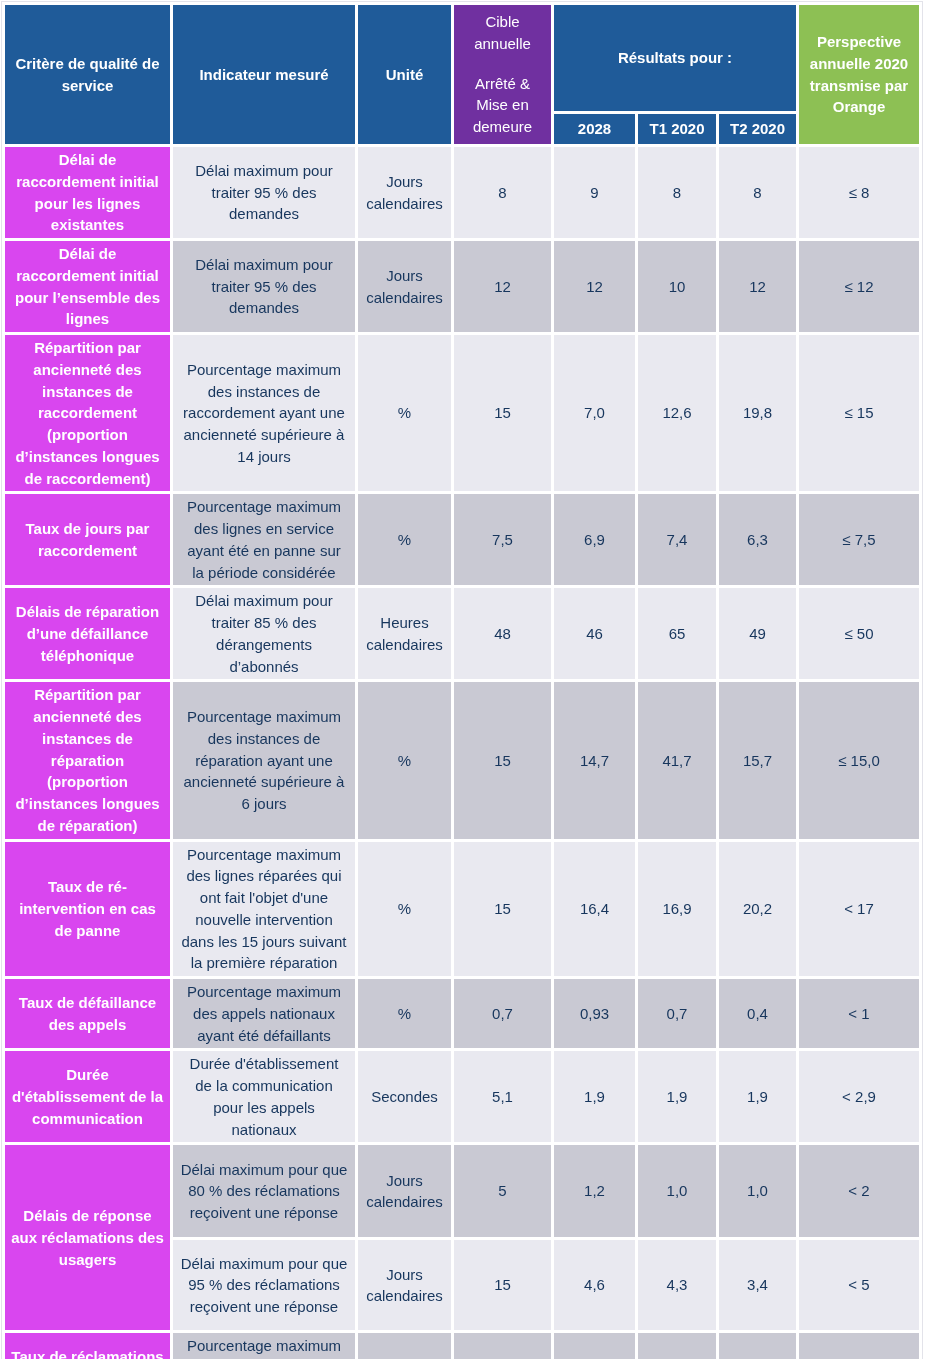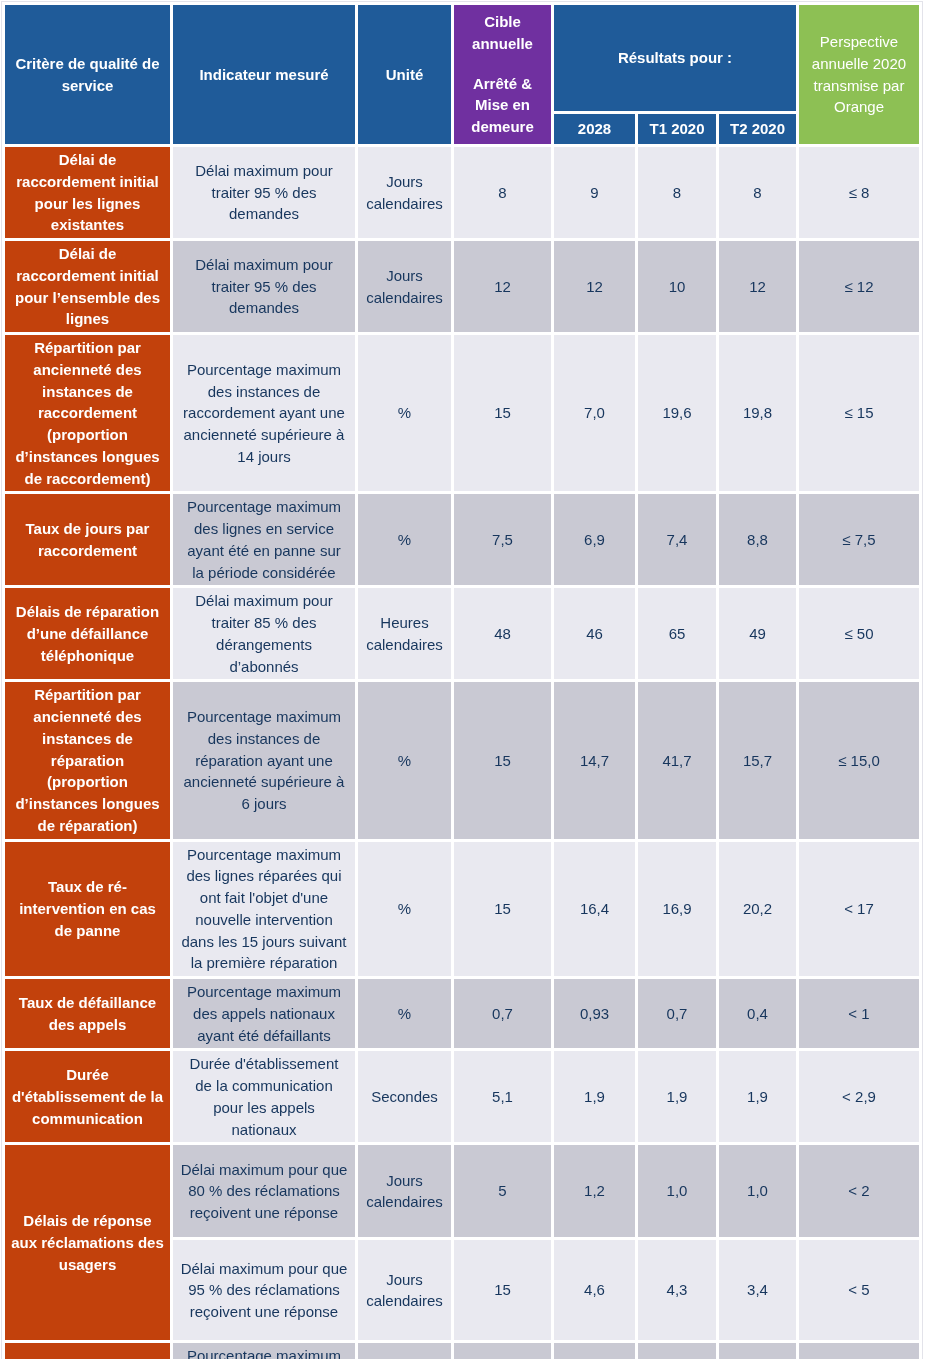--- a/index.html
+++ b/index.html
@@ -31,37 +31,37 @@
     background: #1F5B99;
     color: #ffffff;
     font-weight: bold;
     font-size: 15px;
     line-height: 1.45;
     padding: 2px 4px;
   }
   .hpurple {
     background: #7030A0;
     color: #ffffff;
-    font-weight: bold;
+    font-weight: normal;
     font-size: 15px;
     line-height: 1.45;
     padding: 2px 4px;
   }
   .hgreen {
     background: #8DC054;
     color: #ffffff;
-    font-weight: normal;
+    font-weight: bold;
     font-size: 15px;
     line-height: 1.45;
     padding: 2px 8px;
   }
   .hpurple .gap { height: 18px; }
   
   .crit {
-    background: #c2410c;
+    background: #d946ef;
     color: #ffffff;
     font-weight: bold;
     font-size: 15px;
     line-height: 1.45;
     padding: 2px 5px;
   }
   
   .data {
     color: #17365D;
     font-size: 15px;
@@ -125,32 +125,32 @@
       <td class="data">10</td>
       <td class="data">12</td>
       <td class="data">≤ 12</td>
     </tr>
     <tr class="light" style="height:146px">
       <td class="crit">Répartition par ancienneté des instances de raccordement (proportion d’instances longues de raccordement)</td>
       <td class="data">Pourcentage maximum des instances de raccordement ayant une ancienneté supérieure à 14 jours</td>
       <td class="data">%</td>
       <td class="data">15</td>
       <td class="data">7,0</td>
-      <td class="data">19,6</td>
+      <td class="data">12,6</td>
       <td class="data">19,8</td>
       <td class="data">≤ 15</td>
     </tr>
     <tr class="dark" style="height:86px">
       <td class="crit">Taux de jours par raccordement</td>
       <td class="data">Pourcentage maximum des lignes en service ayant été en panne sur la période considérée</td>
       <td class="data">%</td>
       <td class="data">7,5</td>
       <td class="data">6,9</td>
       <td class="data">7,4</td>
-      <td class="data">8,8</td>
+      <td class="data">6,3</td>
       <td class="data">≤ 7,5</td>
     </tr>
     <tr class="light" style="height:84px">
       <td class="crit">Délais de réparation d’une défaillance téléphonique</td>
       <td class="data">Délai maximum pour traiter 85 % des dérangements d’abonnés</td>
       <td class="data">Heures calendaires</td>
       <td class="data">48</td>
       <td class="data">46</td>
       <td class="data">65</td>
       <td class="data">49</td>
@@ -199,21 +199,21 @@
     <tr class="dark" style="height:92px">
       <td class="crit" rowspan="2">Délais de réponse aux réclamations des usagers</td>
       <td class="data">Délai maximum pour que 80 % des réclamations reçoivent une réponse</td>
       <td class="data">Jours calendaires</td>
       <td class="data">5</td>
       <td class="data">1,2</td>
       <td class="data">1,0</td>
       <td class="data">1,0</td>
       <td class="data">&lt; 2</td>
     </tr>
-    <tr class="light" style="height:100px">
+    <tr class="light" style="height:90px">
       <td class="data">Délai maximum pour que 95 % des réclamations reçoivent une réponse</td>
       <td class="data">Jours calendaires</td>
       <td class="data">15</td>
       <td class="data">4,6</td>
       <td class="data">4,3</td>
       <td class="data">3,4</td>
       <td class="data">&lt; 5</td>
     </tr>
     <tr class="dark" style="height:62px">
       <td class="crit">Taux de réclamations par usager</td>

